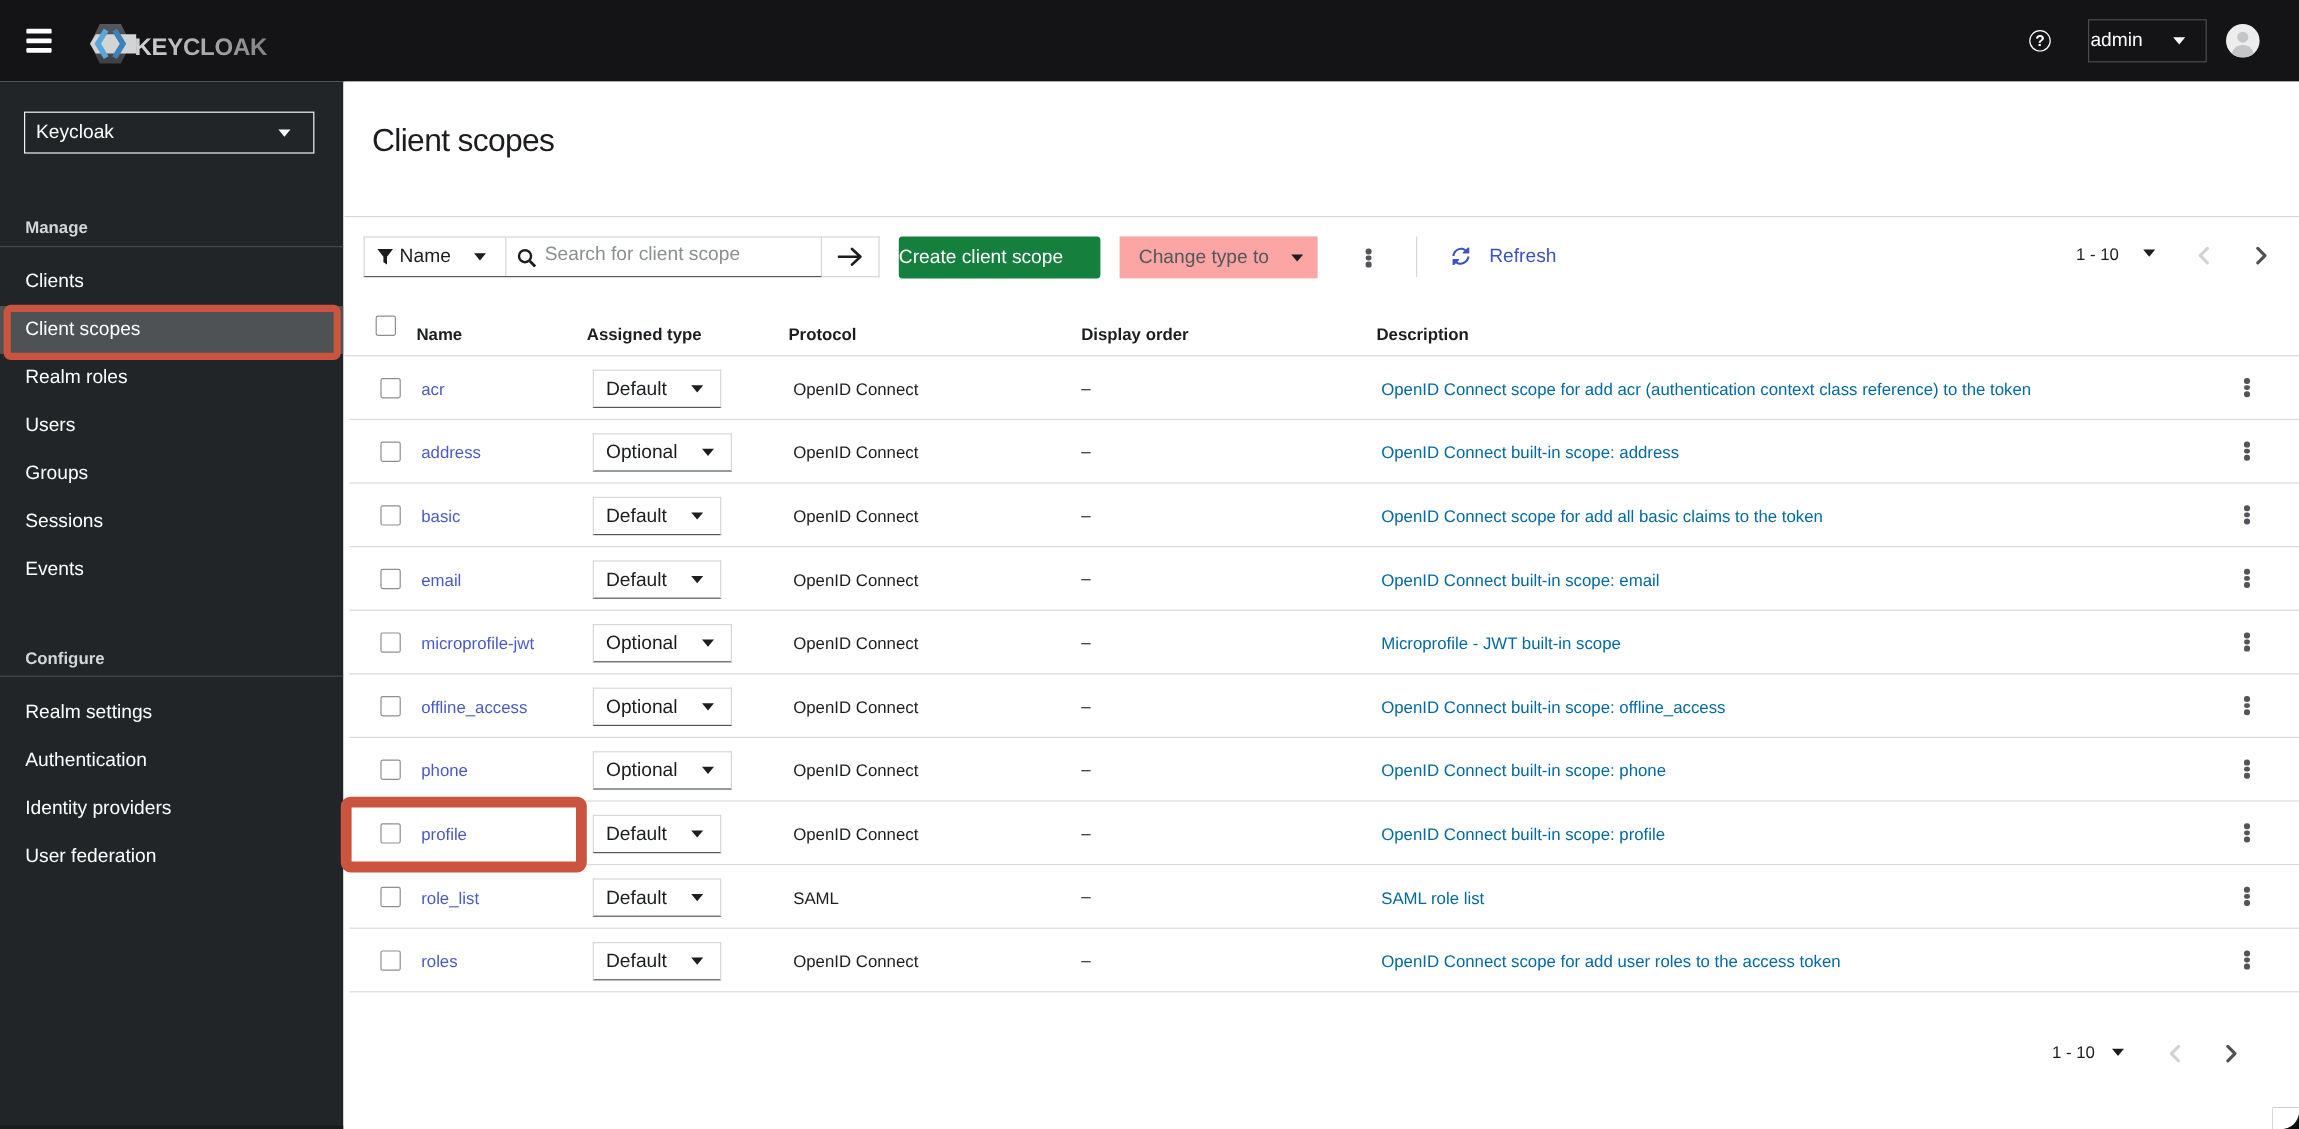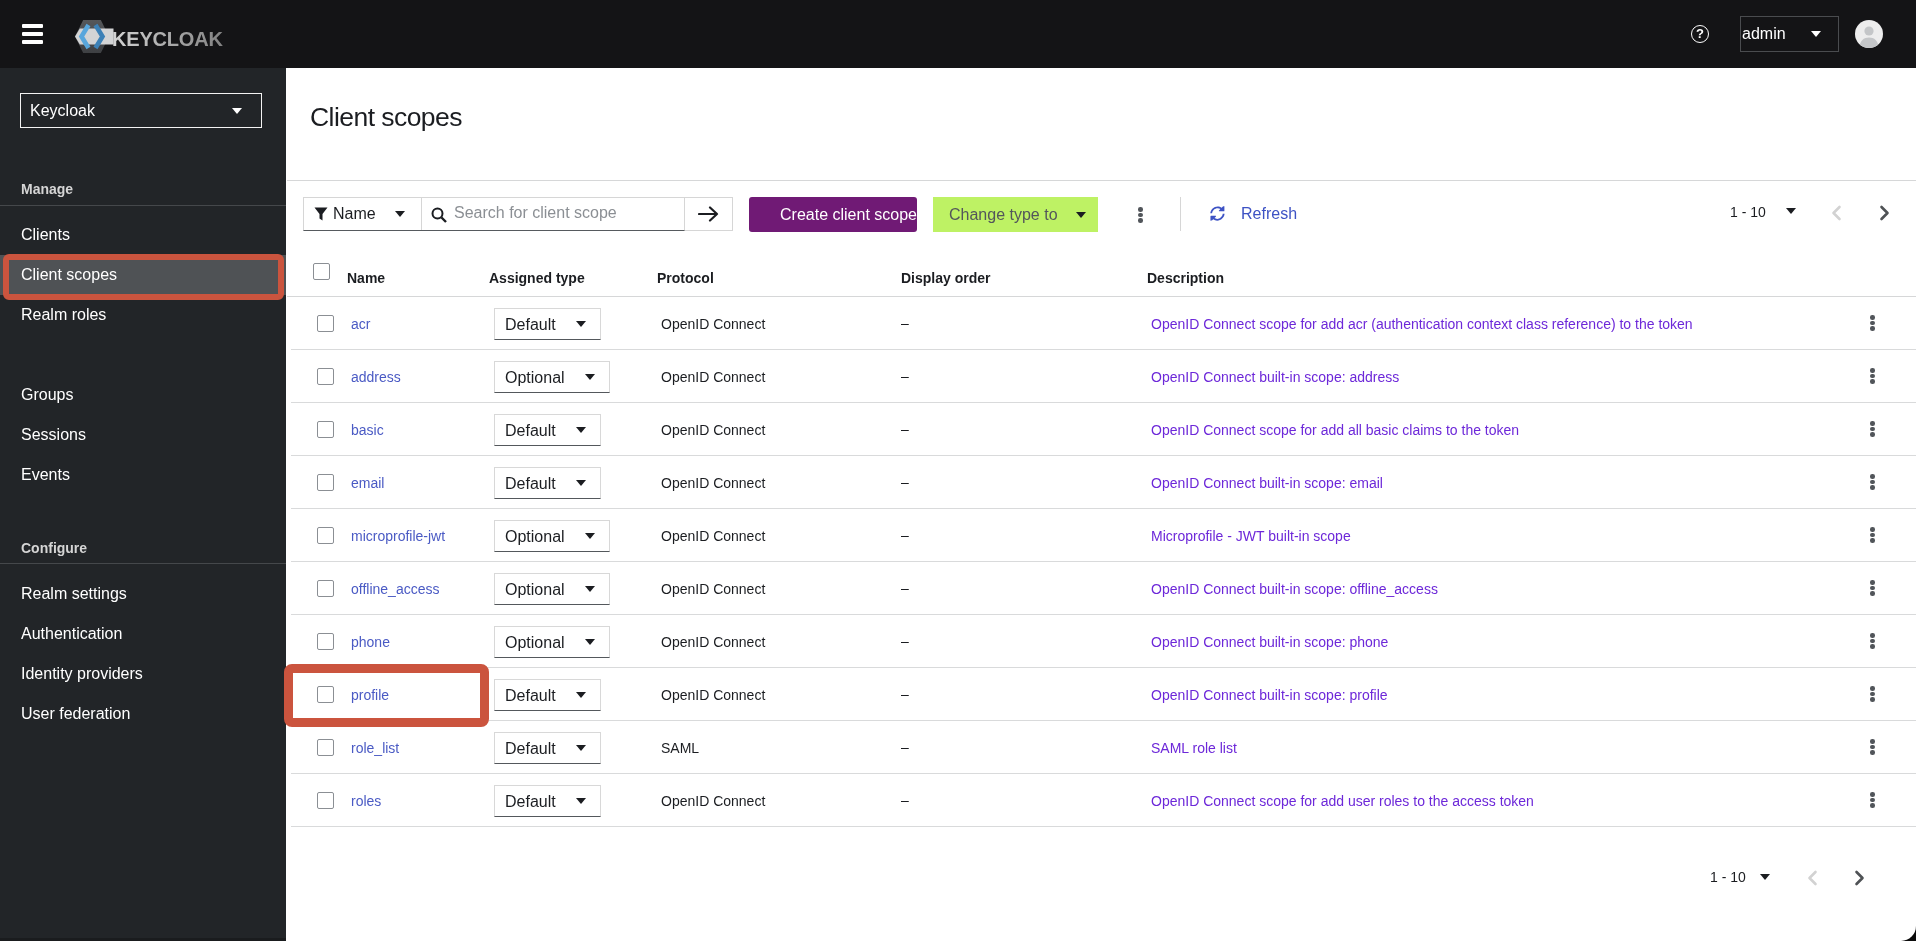--- a/index.html
+++ b/index.html
@@ -25,41 +25,41 @@
 #main{position:absolute;left:287px;top:68px;width:1629px;height:873px;background:#fff}
 h1{font-size:26.5px;font-weight:400;color:#1b1d21;position:absolute;left:23px;top:36px;line-height:26px;letter-spacing:-0.55px}
 #desc{position:absolute;left:23px;top:67.5px;font-size:16px;color:#1b1d21}
 a.lnk{color:#3d52c4;text-decoration:none}
 #desc .lm{margin-left:14px}
 .hline{position:absolute;left:0;width:1629px;height:1px;background:#d6d7d8}
 
 #fbox{position:absolute;left:16px;top:129px;width:382px;height:34px;border:1px solid #d6d6d6;border-bottom:1.5px solid #565a5e}
 #fname{position:absolute;left:0;top:0;width:118px;height:31.5px;border-right:1px solid #d6d6d6;font-size:16px;color:#1b1d21;line-height:31px}
 #abtn{position:absolute;left:398px;top:129px;width:48px;height:34px;border:1px solid #d6d6d6;border-left:none}
-#create{position:absolute;left:462px;top:129px;width:168px;height:35px;background:#701a75;border-radius:3px;color:#fff;font-size:16px;text-align:right;line-height:35px}
-#chtype{position:absolute;left:646px;top:129px;width:165px;height:35px;background:#bef264;color:#53565b;font-size:16px;line-height:35px;padding-left:16px}
+#create{position:absolute;left:462px;top:129px;width:168px;height:35px;background:#15803d;border-radius:3px;color:#fff;font-size:16px;text-align:left;line-height:35px}
+#chtype{position:absolute;left:646px;top:129px;width:165px;height:35px;background:#fca5a5;color:#53565b;font-size:16px;line-height:35px;padding-left:16px}
 .kebab i{display:block;width:4.5px;height:4.5px;border-radius:50%;background:#51555a;margin:0 0 1.2px 0}
 #vsep{position:absolute;left:893px;top:129px;width:1px;height:34px;background:#d6d6d6}
 .blue{color:#3d52c4;font-size:16px}
 .pgtxt{font-size:14px;color:#1b1d21}
 .chev{stroke:#4f5255;stroke-width:2.6;fill:none;stroke-linecap:round;stroke-linejoin:round}
 .chev.dis{stroke:#d2d2d2}
 
 .th{position:absolute;font-size:14px;font-weight:bold;color:#1b1d21;line-height:16px}
 .cbx{position:absolute;width:17px;height:17px;border:1.4px solid #8b8f94;border-radius:2px;background:#fff}
 .row{position:absolute;left:4px;width:1629px;height:53px;border-bottom:1px solid #d9dadb}
 .row .cbx{left:26px;top:18px}
 .nm{position:absolute;left:60px;top:19px;font-size:14px;color:#4a5ac4}
 .sel{position:absolute;left:203px;top:10.5px;height:32px;border:1px solid #d8d8d8;border-bottom:1.5px solid #54585c;font-size:16px;color:#1b1d21;line-height:31px;padding-left:10px;background:#fff}
 .sel .caret-d{position:absolute;right:14px;top:12px}
 .w1{width:107px}
 .w2{width:116px}
 .pr{position:absolute;left:370px;top:19px;font-size:14px;color:#1b1d21}
 .do{position:absolute;left:610px;top:18px;font-size:14px;color:#1b1d21}
-.ds{position:absolute;left:860px;top:19px;font-size:14px;color:#6d28d9}
+.ds{position:absolute;left:860px;top:19px;font-size:14px;color:#0369a1}
 .rkb{position:absolute;left:1579px;top:18px}
 
 .ann{position:absolute;border:6px solid #cb543e;border-radius:6px;z-index:50}
 #ann1{left:3px;top:254px;width:281px;height:46px}
 #ann2{left:284px;top:664px;width:205px;height:63px;border-width:9px;border-radius:8px}
 #corner{position:absolute;right:0;bottom:0;width:22px;height:18px;background:#0b0b0b;z-index:60}
 #corner::after{content:"";position:absolute;left:0;top:0;width:22px;height:18px;background:#fff;border-bottom-right-radius:15px}
 </style>
 </head>
 <body>
@@ -98,20 +98,21 @@
   </div>
 </div>
 
 <div id="side">
   <div id="realm">Keycloak<div class="caret-w abs" style="left:211px;top:14px"></div></div>
   <div class="sect" style="top:113px">Manage</div>
   <div class="sdiv" style="top:137px"></div>
   <div class="nav" style="top:147px">Clients</div>
   <div class="nav cur" style="top:187px">Client scopes</div>
   <div class="nav" style="top:227px">Realm roles</div>
+  <div class="nav" style="top:267px">Users</div>
   <div class="nav" style="top:307px">Groups</div>
   <div class="nav" style="top:347px">Sessions</div>
   <div class="nav" style="top:387px">Events</div>
   <div class="sect" style="top:472px">Configure</div>
   <div class="sdiv" style="top:495px"></div>
   <div class="nav" style="top:506px">Realm settings</div>
   <div class="nav" style="top:546px">Authentication</div>
   <div class="nav" style="top:586px">Identity providers</div>
   <div class="nav" style="top:626px">User federation</div>
 </div>

